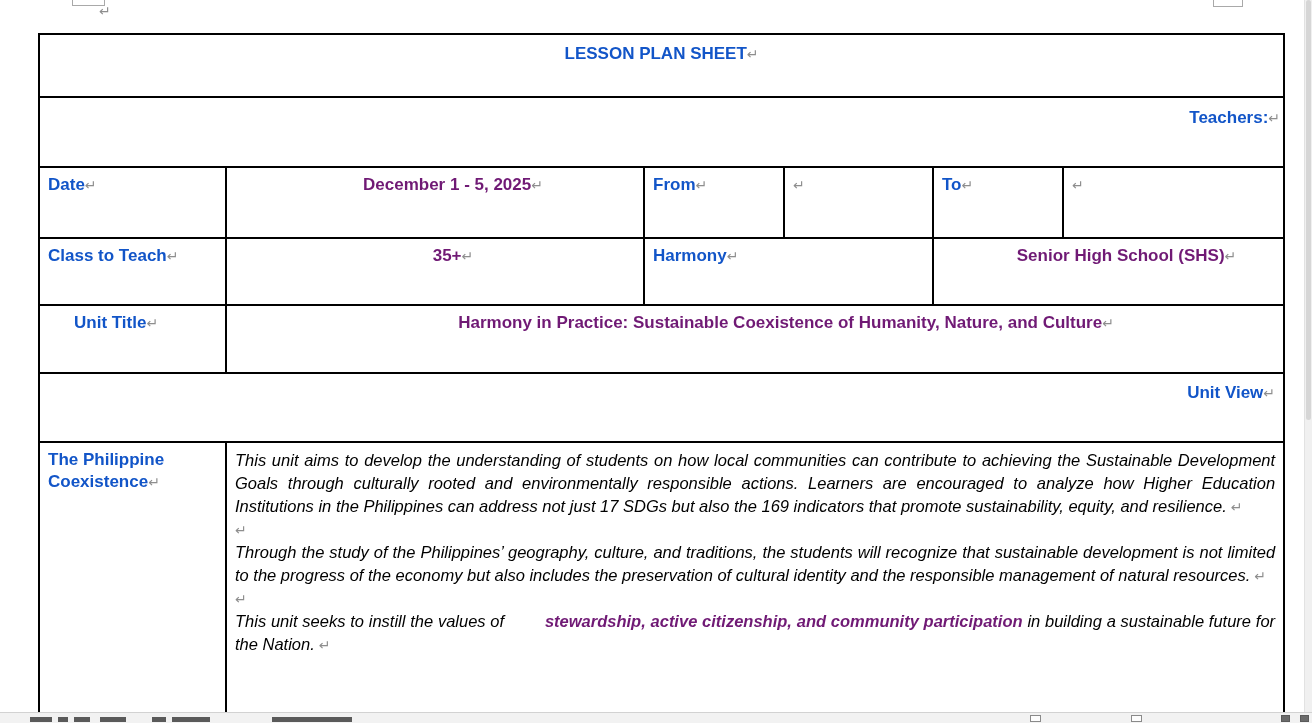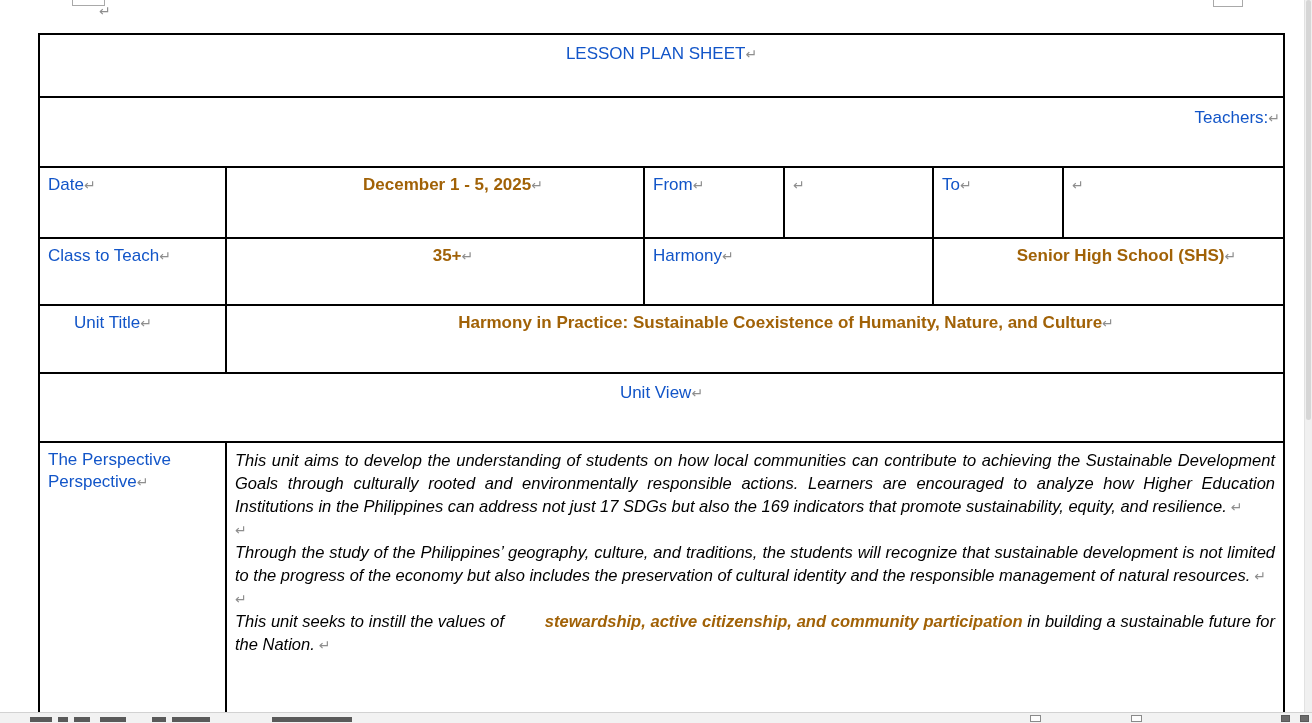--- a/index.html
+++ b/index.html
@@ -29,37 +29,37 @@
   .mark.gap { margin-left:4px; }
   
   table.doc {
     position:absolute; left:38px; top:33px;
     width:1245px; border-collapse:collapse; table-layout:fixed;
   }
   table.doc td {
     border:2px solid #000; vertical-align:top;
     padding:6px 8px; overflow:hidden;
   }
-  .blue { color:#1255c8; font-weight:normal; }
-  .bold-black { color:#a16207; font-weight:bold;margin-left:36px; }
+  .blue { color:#1255c8; font-weight:bold; }
+  .bold-black { color:#701a75; font-weight:bold;margin-left:36px; }
   .sz17 { font-size:17px; line-height:22px; }
   .center { text-align:center; }
   .right { text-align:right; }
   td.body-cell {
     font-size:16.5px; line-height:23px; text-align:justify;
     padding:6px 5px 6px 8px;
   }
   .para { margin:0;font-style:italic; }
   .empty-line { height:23px; line-height:23px; }
   tr.r-title  td { height:47px; padding-top:8px; }
   tr.r-teach  td { height:53px; padding-top:9px; padding-right:3px; }
   tr.r-date   td { height:57px; }
   tr.r-class  td { height:53px;border-radius:29px; }
   tr.r-unit   td { height:54px;padding-left:34px; }
-  tr.r-view   td { height:53px; padding-top:8px; }
+  tr.r-view   td { height:53px; padding-top:8px;text-align:right; }
   tr.r-persp  td { height:270px; }
   
   .scrollbar {
     position:absolute; right:0; top:0; width:7px; height:723px;
     background:#f0f0f0; border-left:1px solid #e2e2e2;
   }
   .scroll-thumb {
     position:absolute; left:1px; top:0; width:5px; height:420px;
     background:#d6d6d6; border-radius:3px;
   }
@@ -153,21 +153,21 @@
     </tr>
 
     <tr class="r-view">
       <td colspan="6" class="center sz17">
         <span class="blue">Unit View</span><span class="mark">↵</span>
       </td>
     </tr>
 
     <tr class="r-persp">
       <td class="sz17">
-        <span class="blue">The Perspective Perspective</span><span class="mark">↵</span>
+        <span class="blue">The Philippine Coexistence</span><span class="mark">↵</span>
       </td>
       <td colspan="5" class="body-cell">
         <div class="para"><span>This unit aims to develop the understanding of students on how local communities can contribute to achieving the Sustainable Development Goals through culturally rooted and environmentally responsible actions. Learners are encouraged to analyze how Higher Education Institutions in the Philippines can address not just 17 SDGs but also the 169 indicators that promote sustainability, equity, and resilience.</span><span class="mark gap">↵</span></div>
         <div class="empty-line"><span class="mark">↵</span></div>
         <div class="para"><span>Through the study of the Philippines’ geography, culture, and traditions, the students will recognize that sustainable development is not limited to the progress of the economy but also includes the preservation of cultural identity and the responsible management of natural resources.</span><span class="mark gap">↵</span></div>
         <div class="empty-line"><span class="mark">↵</span></div>
         <div class="para"><span>This unit seeks to instill the values of </span><span class="bold-black">stewardship, active citizenship, and community participation</span><span> in building a sustainable future for the Nation.</span><span class="mark gap">↵</span></div>
       </td>
     </tr>
 

